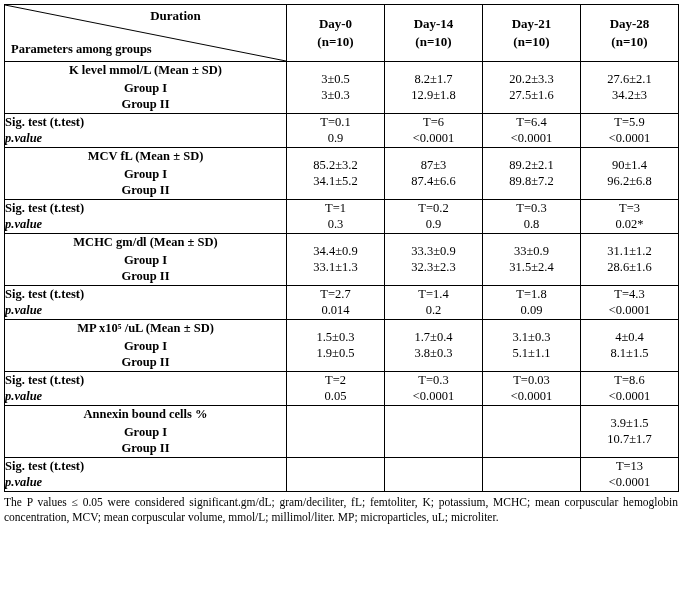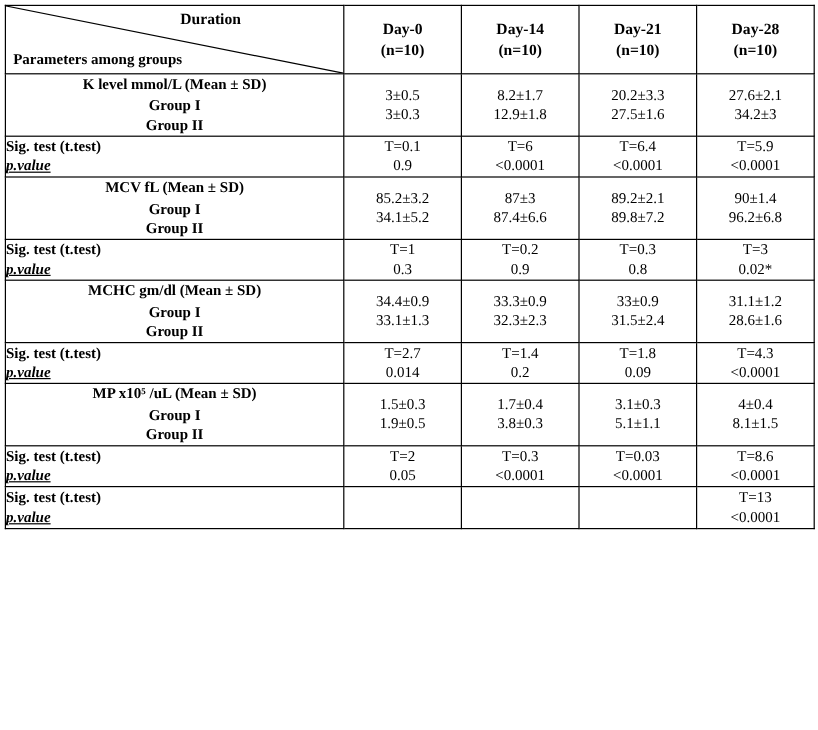--- a/index.html
+++ b/index.html
@@ -96,21 +96,21 @@
     padding: 2px 4px 3px 4px;
     text-align: left;
     line-height: 1.34;
     font-weight: bold;
     font-size: 12.5px;
   }
   .stat-label .pval {
     font-weight: bold;
     font-style: normal;
   }
-  .stat-label .pval i { font-style: italic; text-decoration: underline; }
+  .stat-label .pval i { font-style: italic; }
 
   .val-cell {
     text-align: center;
     font-size: 12.5px;
     line-height: 1.34;
     padding: 2px 2px 3px 2px;
   }
   .val-cell div { white-space: nowrap; }
   .val-top { padding-top: 20px; }
 
@@ -343,20 +343,43 @@
           <div>T=0.03</div>
           <div>&lt;0.0001</div>
         </td>
         <td class="val-cell">
           <div>T=8.6</div>
           <div>&lt;0.0001</div>
         </td>
       </tr>
 
       <tr>
+        <td class="blk-label">
+          <span class="title">Annexin bound cells %</span>
+          <span class="sub">Group I</span>
+          <span class="sub">Group II</span>
+        </td>
+        <td class="val-cell val-top">
+          <div></div>
+          <div></div>
+        </td>
+        <td class="val-cell val-top">
+          <div></div>
+          <div></div>
+        </td>
+        <td class="val-cell val-top">
+          <div></div>
+          <div></div>
+        </td>
+        <td class="val-cell val-top">
+          <div>3.9±1.5</div>
+          <div>10.7±1.7</div>
+        </td>
+      </tr>
+      <tr>
         <td class="stat-label">
           <div>Sig. test (t.test)</div>
           <div class="pval"><i>p.value</i></div>
         </td>
         <td class="val-cell">
           <div></div>
           <div></div>
         </td>
         <td class="val-cell">
           <div></div>
@@ -368,14 +391,15 @@
         </td>
         <td class="val-cell">
           <div>T=13</div>
           <div>&lt;0.0001</div>
         </td>
       </tr>
 
     </tbody>
   </table>
 
+  <div class="footnote">The P values ≤ 0.05 were considered significant.gm/dL; gram/deciliter, fL; femtoliter, K; potassium, MCHC; mean corpuscular hemoglobin concentration, MCV; mean corpuscular volume, mmol/L; millimol/liter. MP; microparticles, uL; microliter.</div>
 
 </div>
 
 </body></html>

